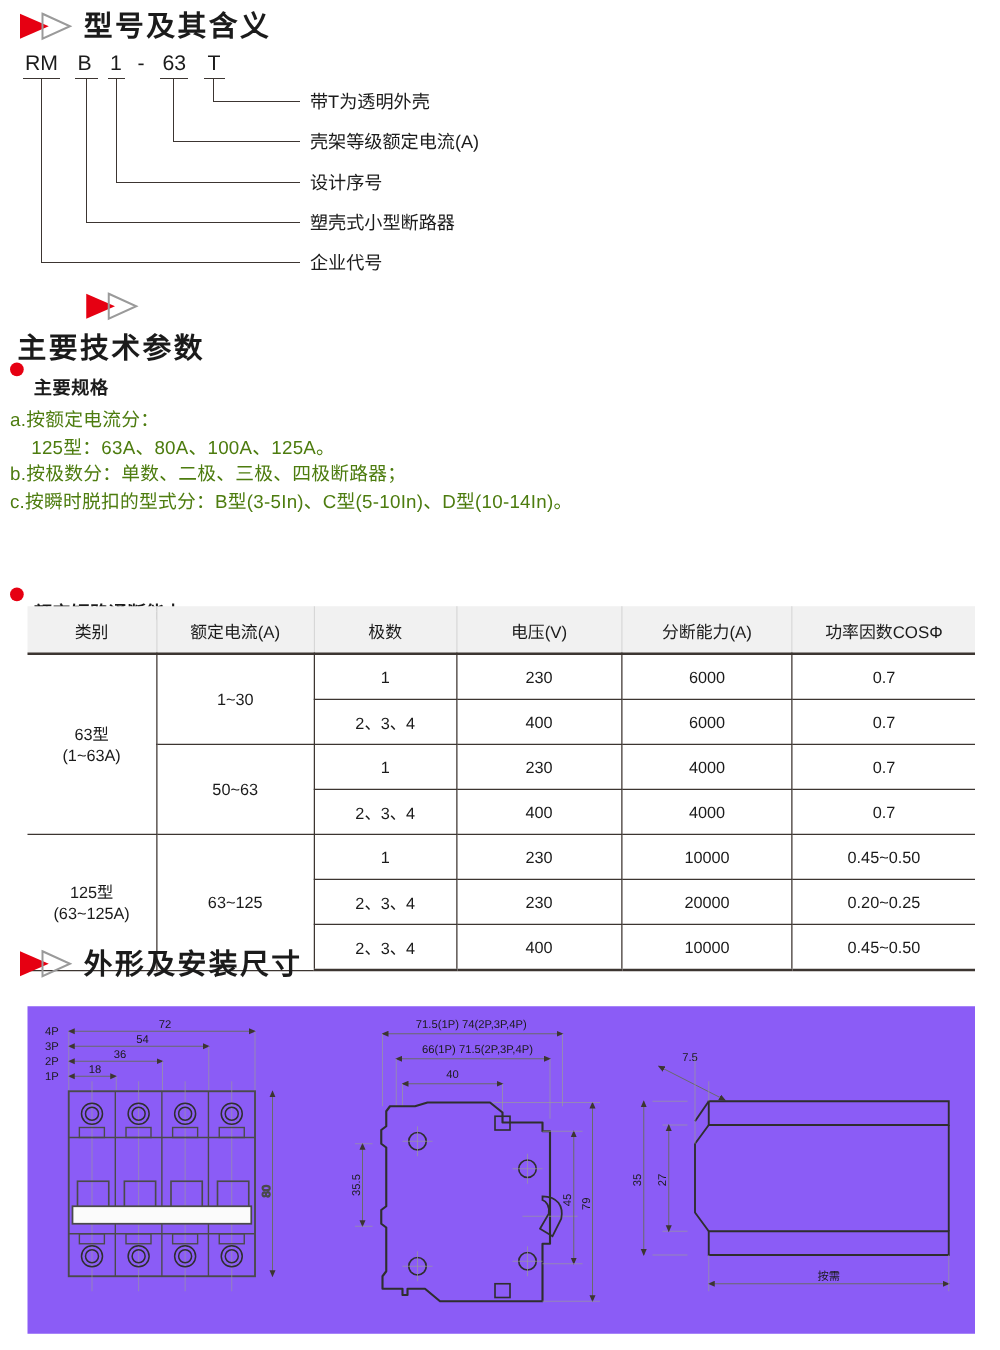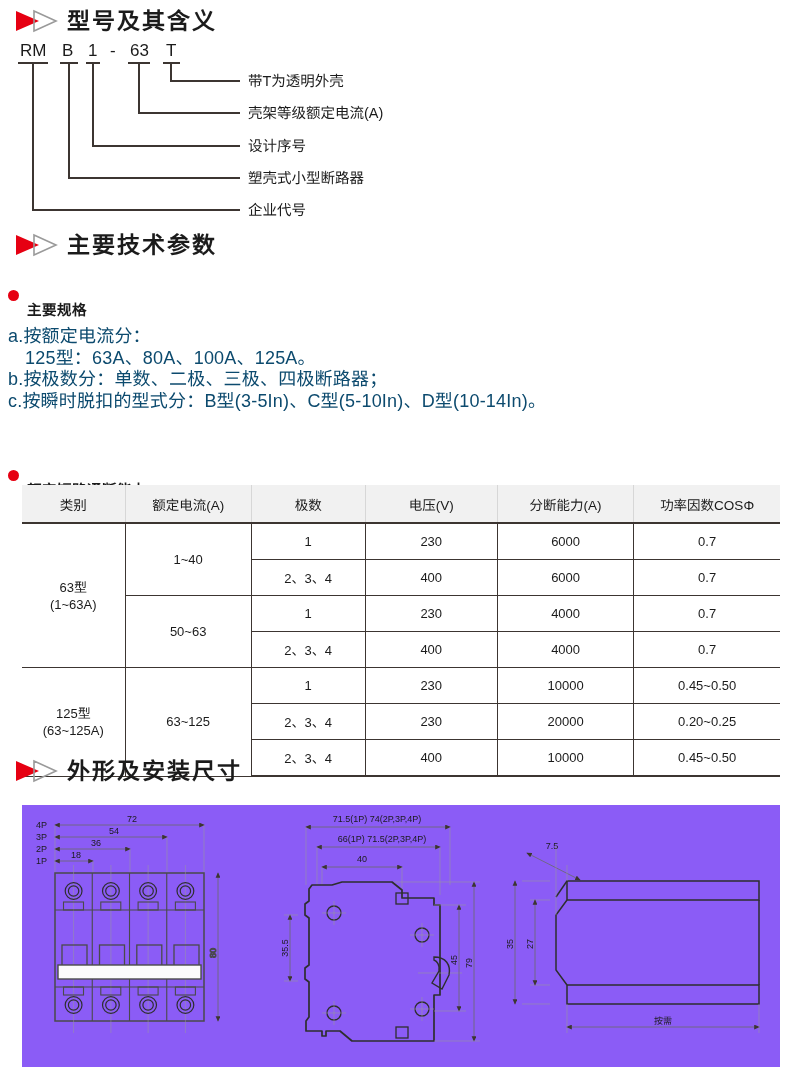--- a/index.html
+++ b/index.html
@@ -28,24 +28,24 @@
   .dot-head{display:flex;align-items:center;gap:8px;}
   .dot{width:11px;height:11px;border-radius:50%;background:#e60012;flex:0 0 auto;}
   .dot-title{font-size:14.5px;font-weight:bold;color:#1b1b1b;white-space:nowrap;letter-spacing:.5px;margin-top:26px;}
 
   
   #sec-model{position:absolute;left:14px;top:8px;}
   #model-diagram{position:absolute;left:0px;top:36px;width:540px;height:190px;}
   #model-diagram svg{display:block;}
 
   
-  #sec-params{position:absolute;left:14px;top:232px;}
+  #sec-params{position:absolute;left:14px;top:232px;flex-direction:column;}
   #spec-block{position:absolute;left:8px;top:272px;width:700px;}
   #spec-lines{margin-top:7px;}
-  .spec-line{font-size:18px;line-height:21.5px;color:#0c4a6e;white-space:nowrap;letter-spacing:.2px;}
+  .spec-line{font-size:15px;line-height:21.5px;color:#4d7c0f;white-space:nowrap;letter-spacing:.2px;}
   .spec-line.ind{padding-left:17px;}
 
   
   #cap-head{position:absolute;left:8px;top:452px;}
   #cap-table{position:absolute;left:22px;top:485px;width:758px;border-collapse:collapse;}
   #cap-table td,#cap-table th{
     border:1px solid #3c3531;
     font-size:13px;font-weight:normal;color:#1b1b1b;
     text-align:center;vertical-align:middle;
     padding:0;height:35px;
@@ -162,21 +162,21 @@
         <th style="width:132px">分断能力(A)</th>
         <th style="width:142px">功率因数COSΦ</th>
       </tr>
     </thead>
     <tbody>
       <tr>
         <td class="cat" rowspan="4">
           <span class="cellwrap">63型</span>
           <span class="cellwrap">(1~63A)</span>
         </td>
-        <td rowspan="2">1~40</td>
+        <td rowspan="2">1~30</td>
         <td>1</td>
         <td>230</td>
         <td>6000</td>
         <td class="last">0.7</td>
       </tr>
       <tr>
         <td>2、3、4</td>
         <td>400</td>
         <td>6000</td>
         <td class="last">0.7</td>

